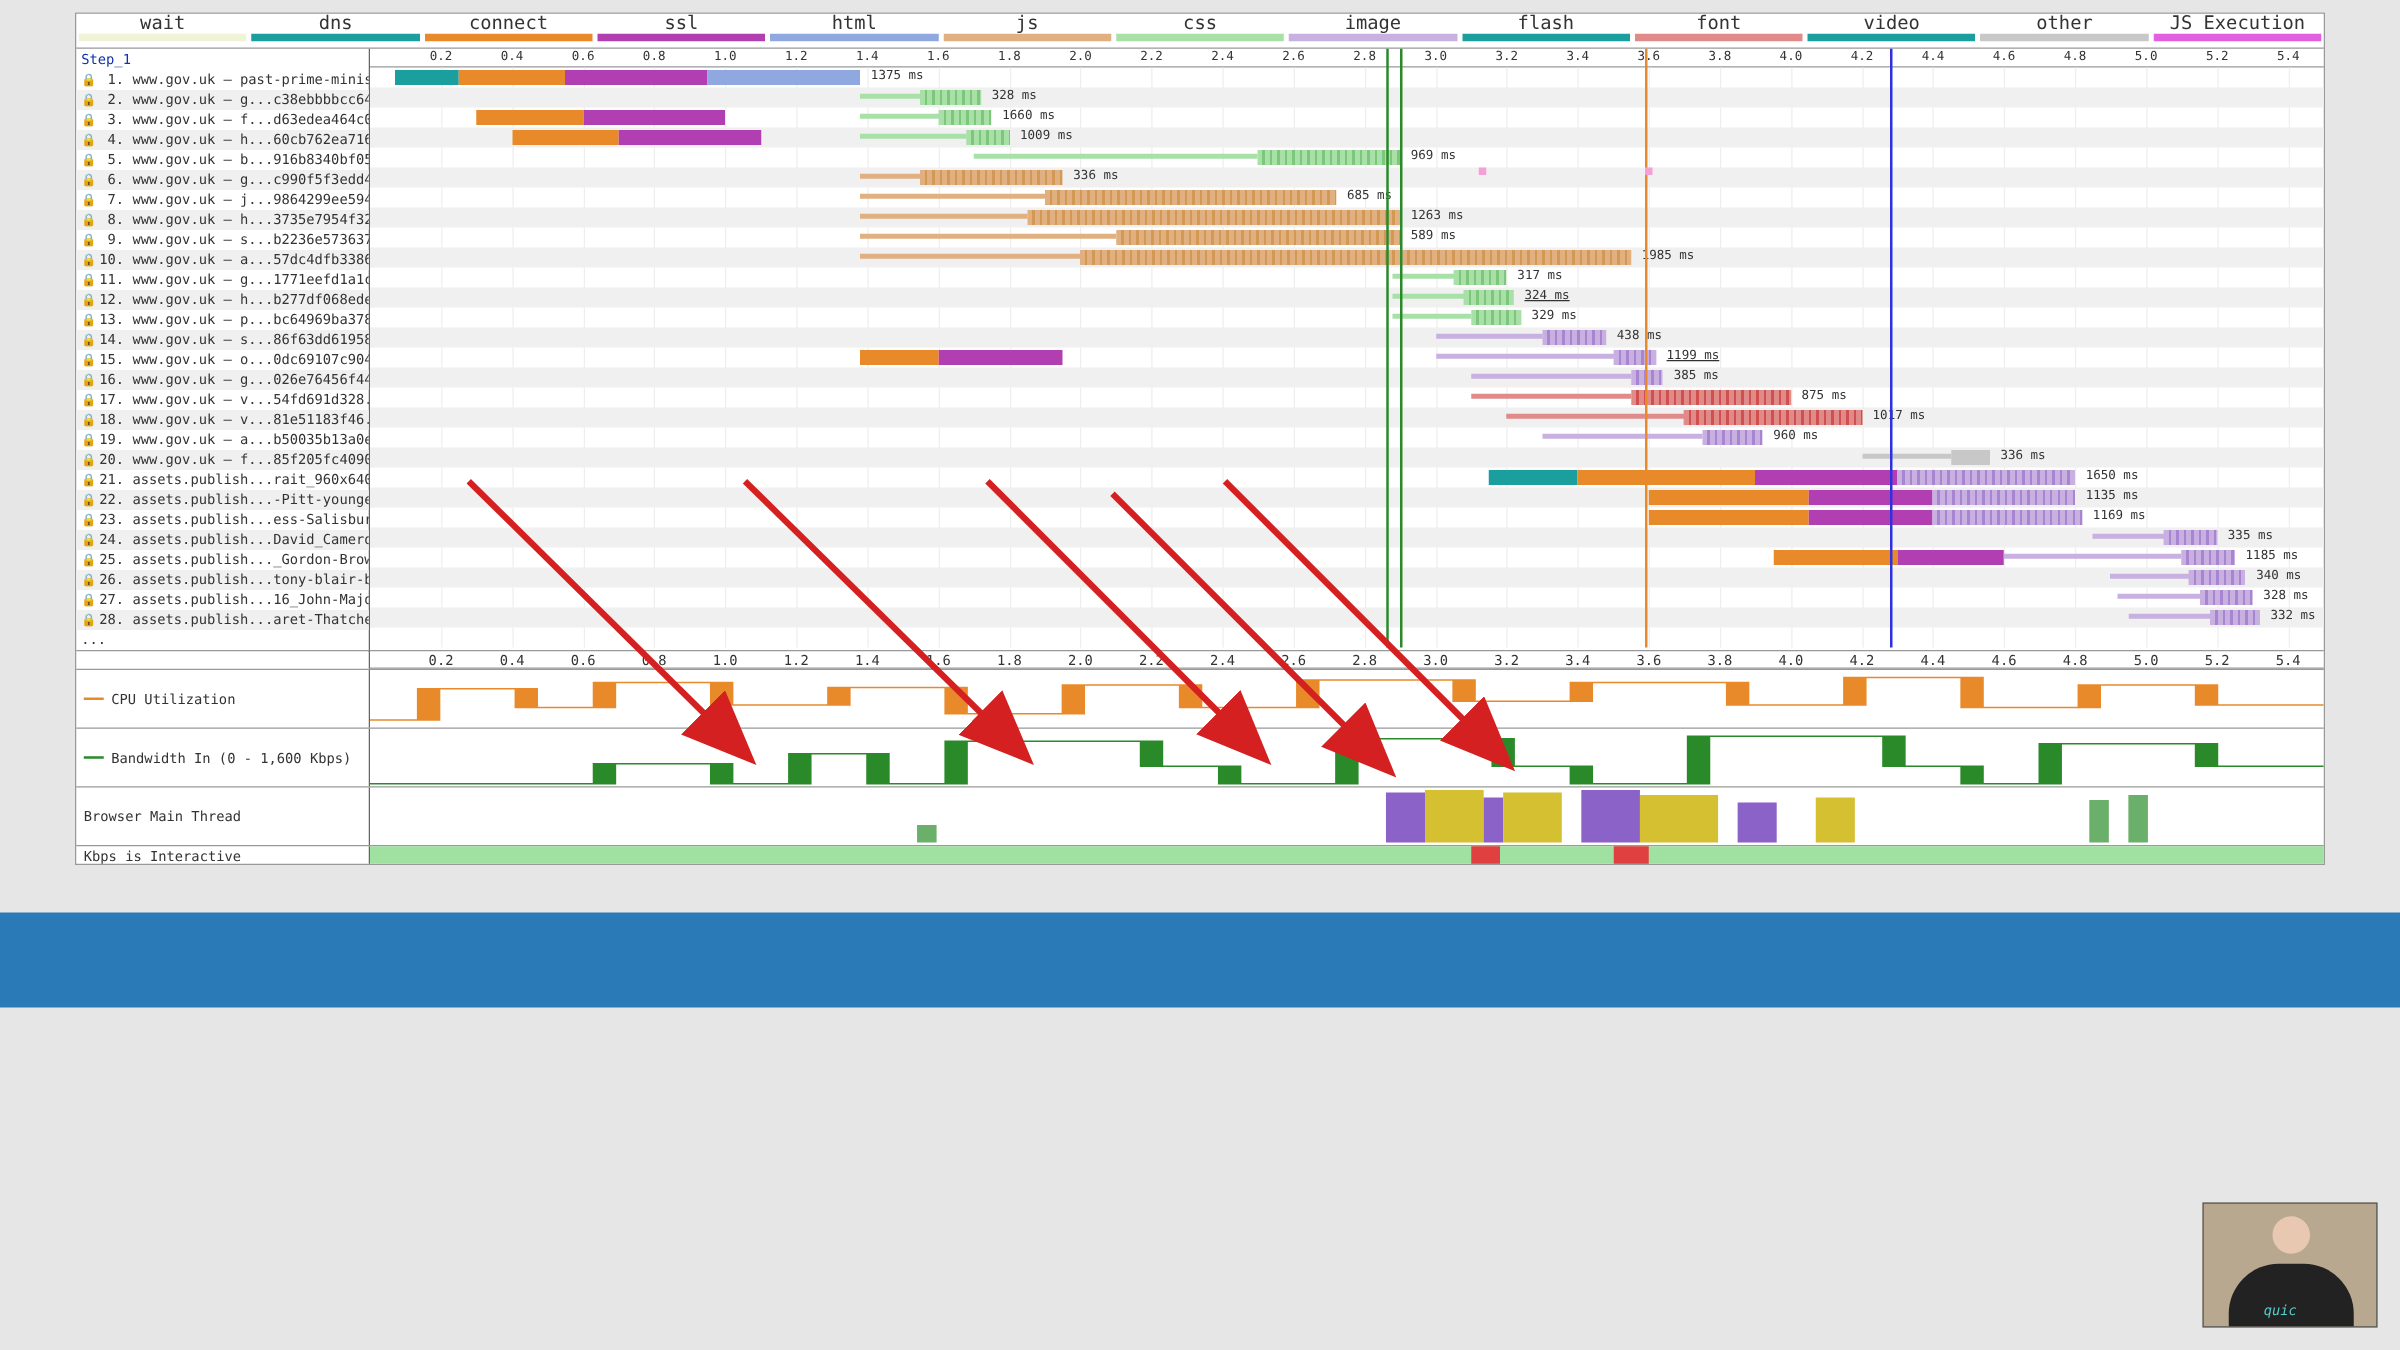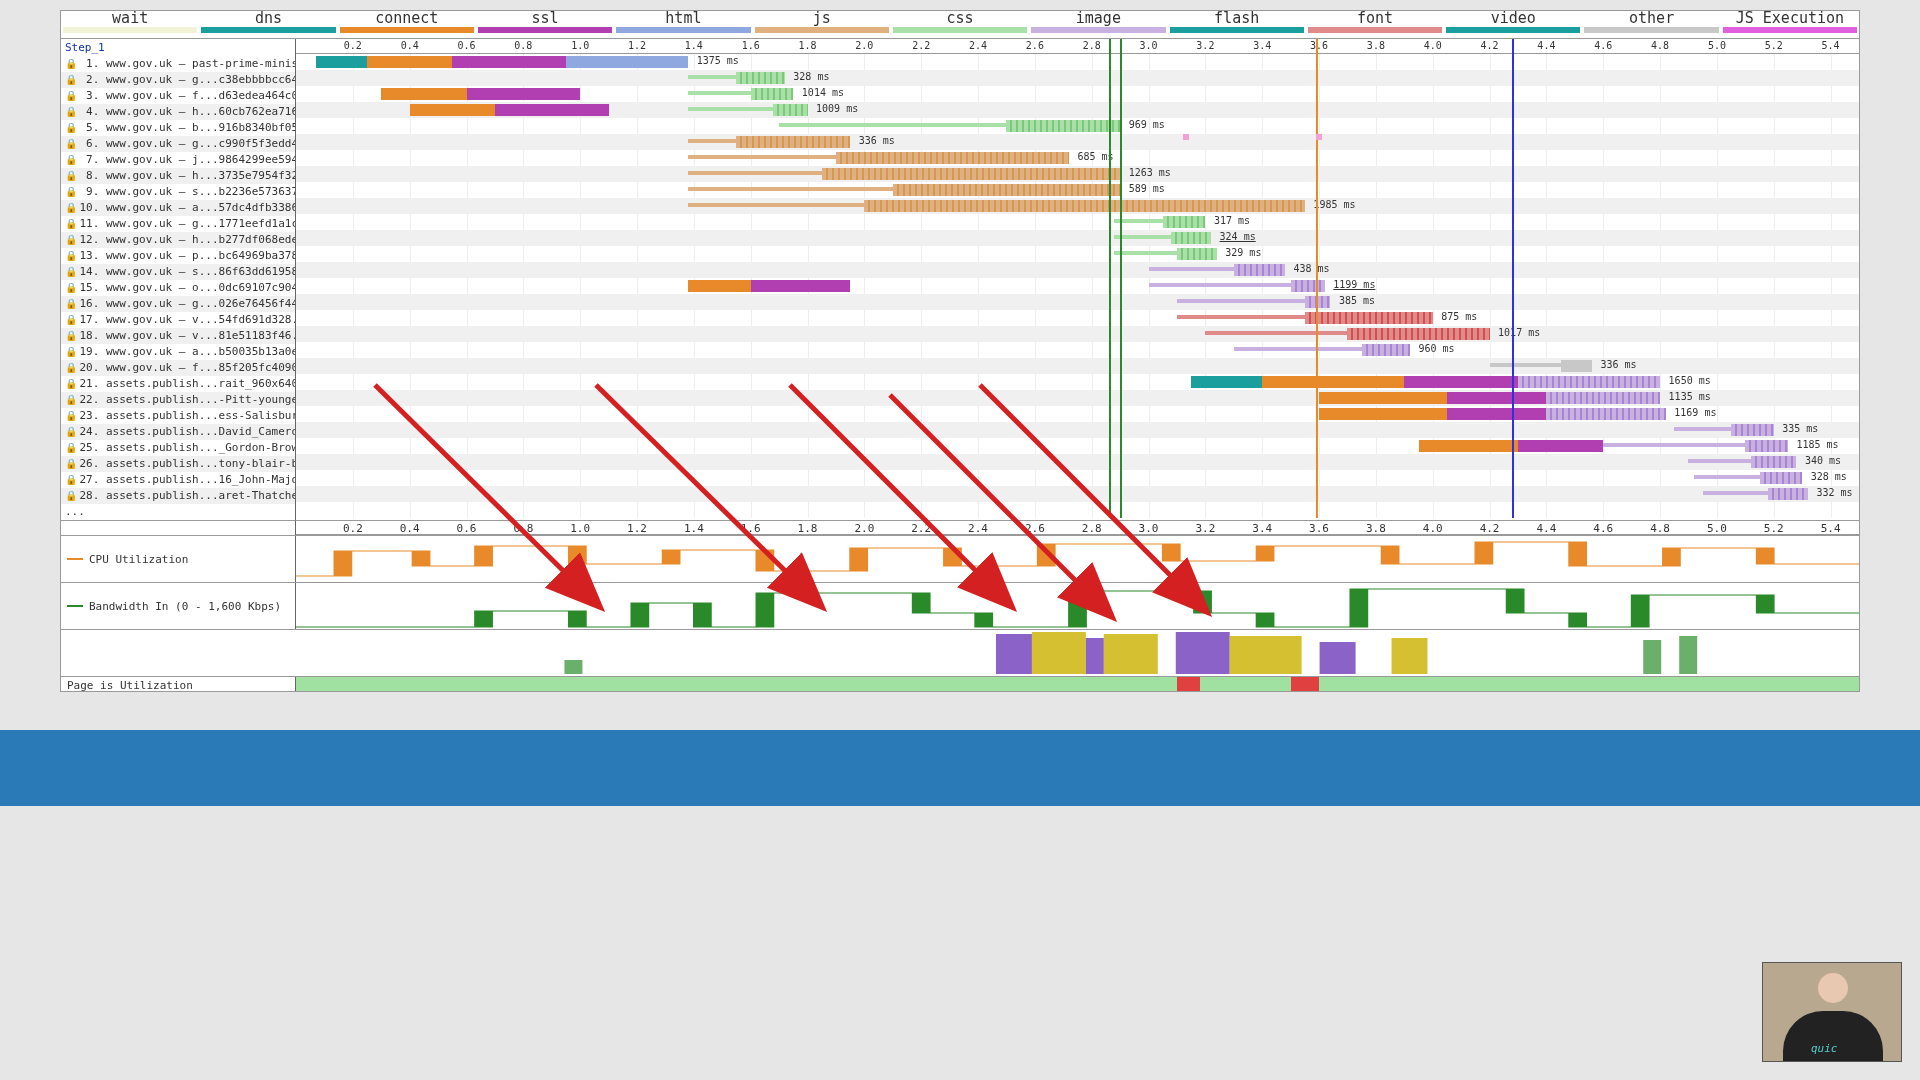--- a/index.html
+++ b/index.html
@@ -247,21 +247,21 @@
           <div class="wrow wrow-even">
             <div class="thinbar c-css" style="left: 25.091%; width: 3.091%;"></div>
             <div class="bar c-cssfill" style="left: 28.182%; width: 3.091%;"></div>
             <span class="ms" style="left: 31.818%;">328 ms</span>
           </div>
           <div class="wrow">
             <div class="bar c-conn" style="left: 5.455%; width: 5.455%;"></div>
             <div class="bar c-ssl" style="left: 10.909%; width: 7.273%;"></div>
             <div class="thinbar c-css" style="left: 25.091%; width: 4%;"></div>
             <div class="bar c-cssfill" style="left: 29.091%; width: 2.727%;"></div>
-            <span class="ms" style="left: 32.364%;">1014 ms</span>
+            <span class="ms" style="left: 32.364%;">1660 ms</span>
           </div>
           <div class="wrow wrow-even">
             <div class="bar c-conn" style="left: 7.273%; width: 5.455%;"></div>
             <div class="bar c-ssl" style="left: 12.727%; width: 7.273%;"></div>
             <div class="thinbar c-css" style="left: 25.091%; width: 5.455%;"></div>
             <div class="bar c-cssfill" style="left: 30.545%; width: 2.182%;"></div>
             <span class="ms" style="left: 33.273%;">1009 ms</span>
           </div>
           <div class="wrow">
             <div class="thinbar c-css" style="left: 30.909%; width: 14.545%;"></div>
@@ -453,39 +453,42 @@
         <span>Bandwidth In (0 - 1,600 Kbps)</span>
       </div>
     <div class="panel-right" id="bw-graph">
       <svg width="100%" height="46" preserveAspectRatio="none" viewBox="0 0 100 46">
         <polyline fill="none" stroke="#2a8a2a" stroke-width="1.2" points="0,44 12,44 12,28 18,28 18,44 22,44 22,20 26,20 26,44 30,44 30,10 40,10 40,30 44,30 44,44 50,44 50,8 58,8 58,30 62,30 62,44 68,44 68,6 78,6 78,30 82,30 82,44 86,44 86,12 94,12 94,30 100,30"></polyline>
       </svg>
     </div>
   </div>
 
   <div class="panel">
+    <div class="panel-left">
+        <span>Browser Main Thread</span>
+      </div>
     <div class="panel-right" id="mt-graph">
       <svg width="100%" height="46" preserveAspectRatio="none" viewBox="0 0 100 46">
         <rect x="52" y="4" width="2" height="40" fill="#8a62c8"></rect>
         <rect x="54" y="2" width="3" height="42" fill="#d4c030"></rect>
         <rect x="57" y="8" width="1" height="36" fill="#8a62c8"></rect>
         <rect x="58" y="4" width="3" height="40" fill="#d4c030"></rect>
         <rect x="62" y="2" width="3" height="42" fill="#8a62c8"></rect>
         <rect x="65" y="6" width="4" height="38" fill="#d4c030"></rect>
         <rect x="70" y="12" width="2" height="32" fill="#8a62c8"></rect>
         <rect x="74" y="8" width="2" height="36" fill="#d4c030"></rect>
         <rect x="88" y="10" width="1" height="34" fill="#6ab06a"></rect>
         <rect x="90" y="6" width="1" height="38" fill="#6ab06a"></rect>
         <rect x="28" y="30" width="1" height="14" fill="#6ab06a"></rect>
       </svg>
     </div>
   </div>
 
   <div class="panel" style="height:auto">
-    <div class="pi-left"><span>Page is Utilization</span></div>
+    <div class="pi-left"><span>Kbps is Interactive</span></div>
     <div class="pi-right" id="pi-graph">
         <div class="pi-green" style="left: 0%; width: 100%;"></div>
         <div class="pi-red" style="left: 56.364%; width: 1.45455%;"></div>
         <div class="pi-red" style="left: 63.636%; width: 1.81818%;"></div>
       </div>
   </div>
 
 </div>
 
 <div class="footer"></div>

